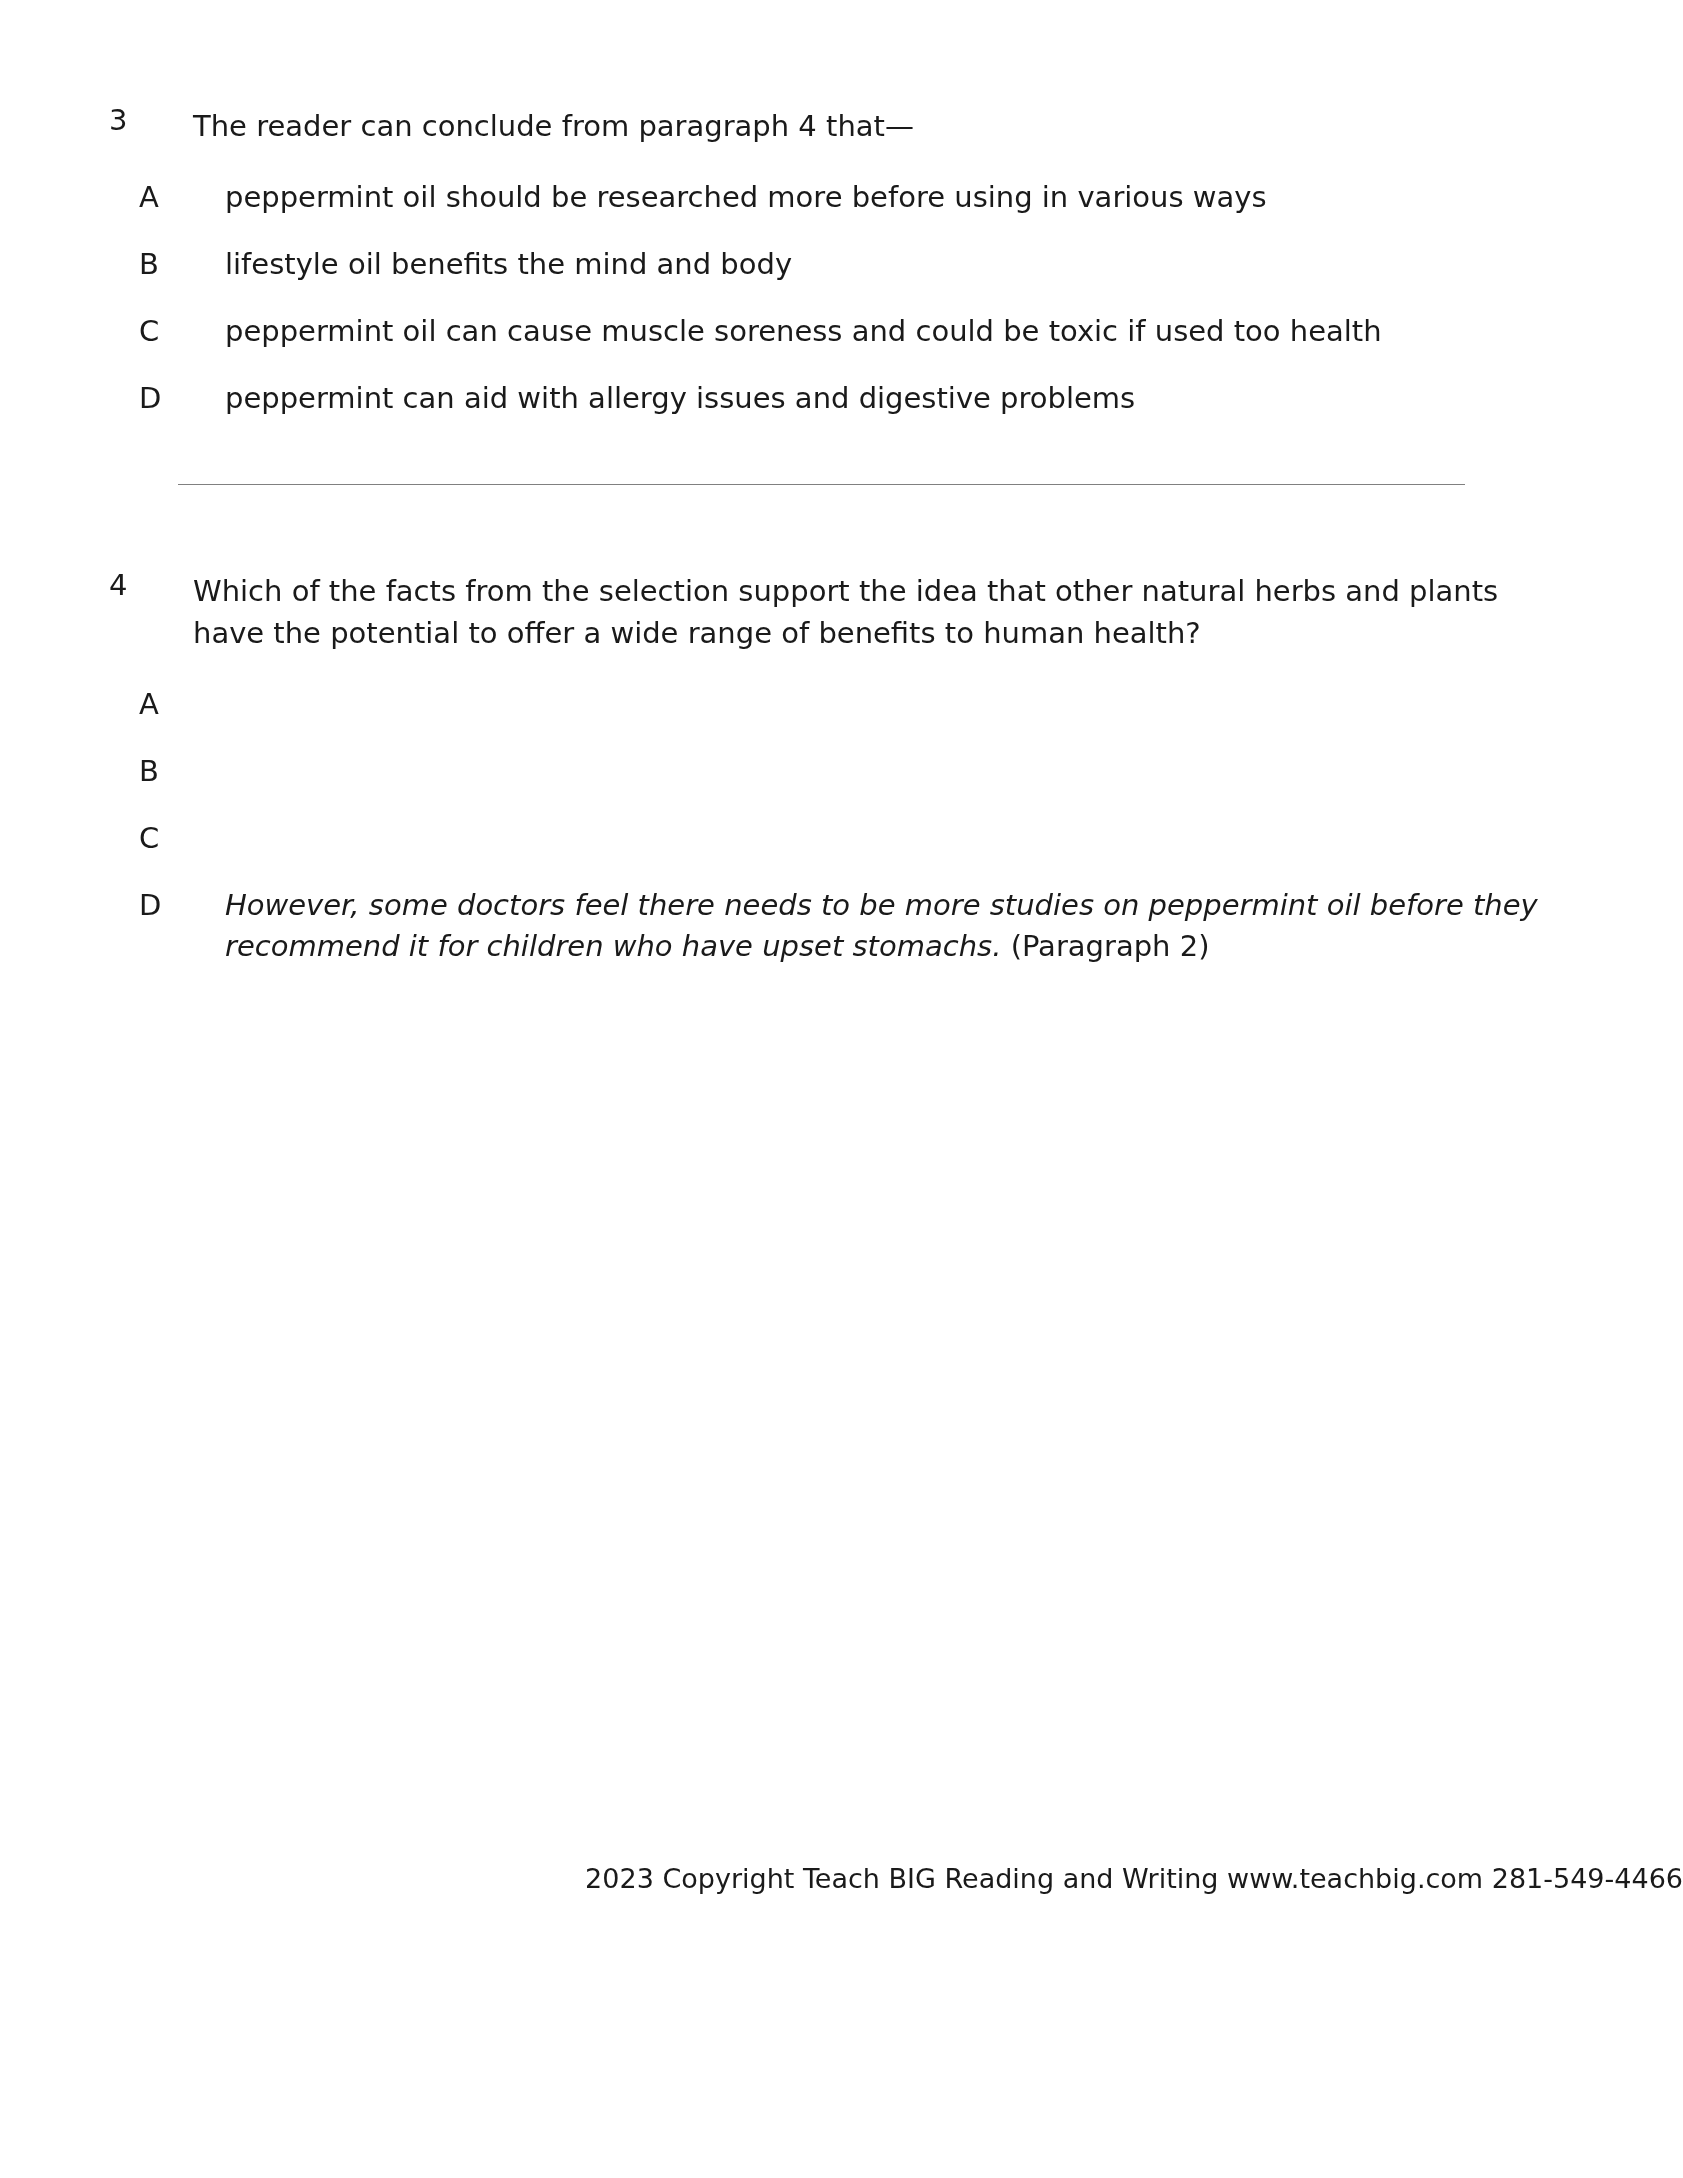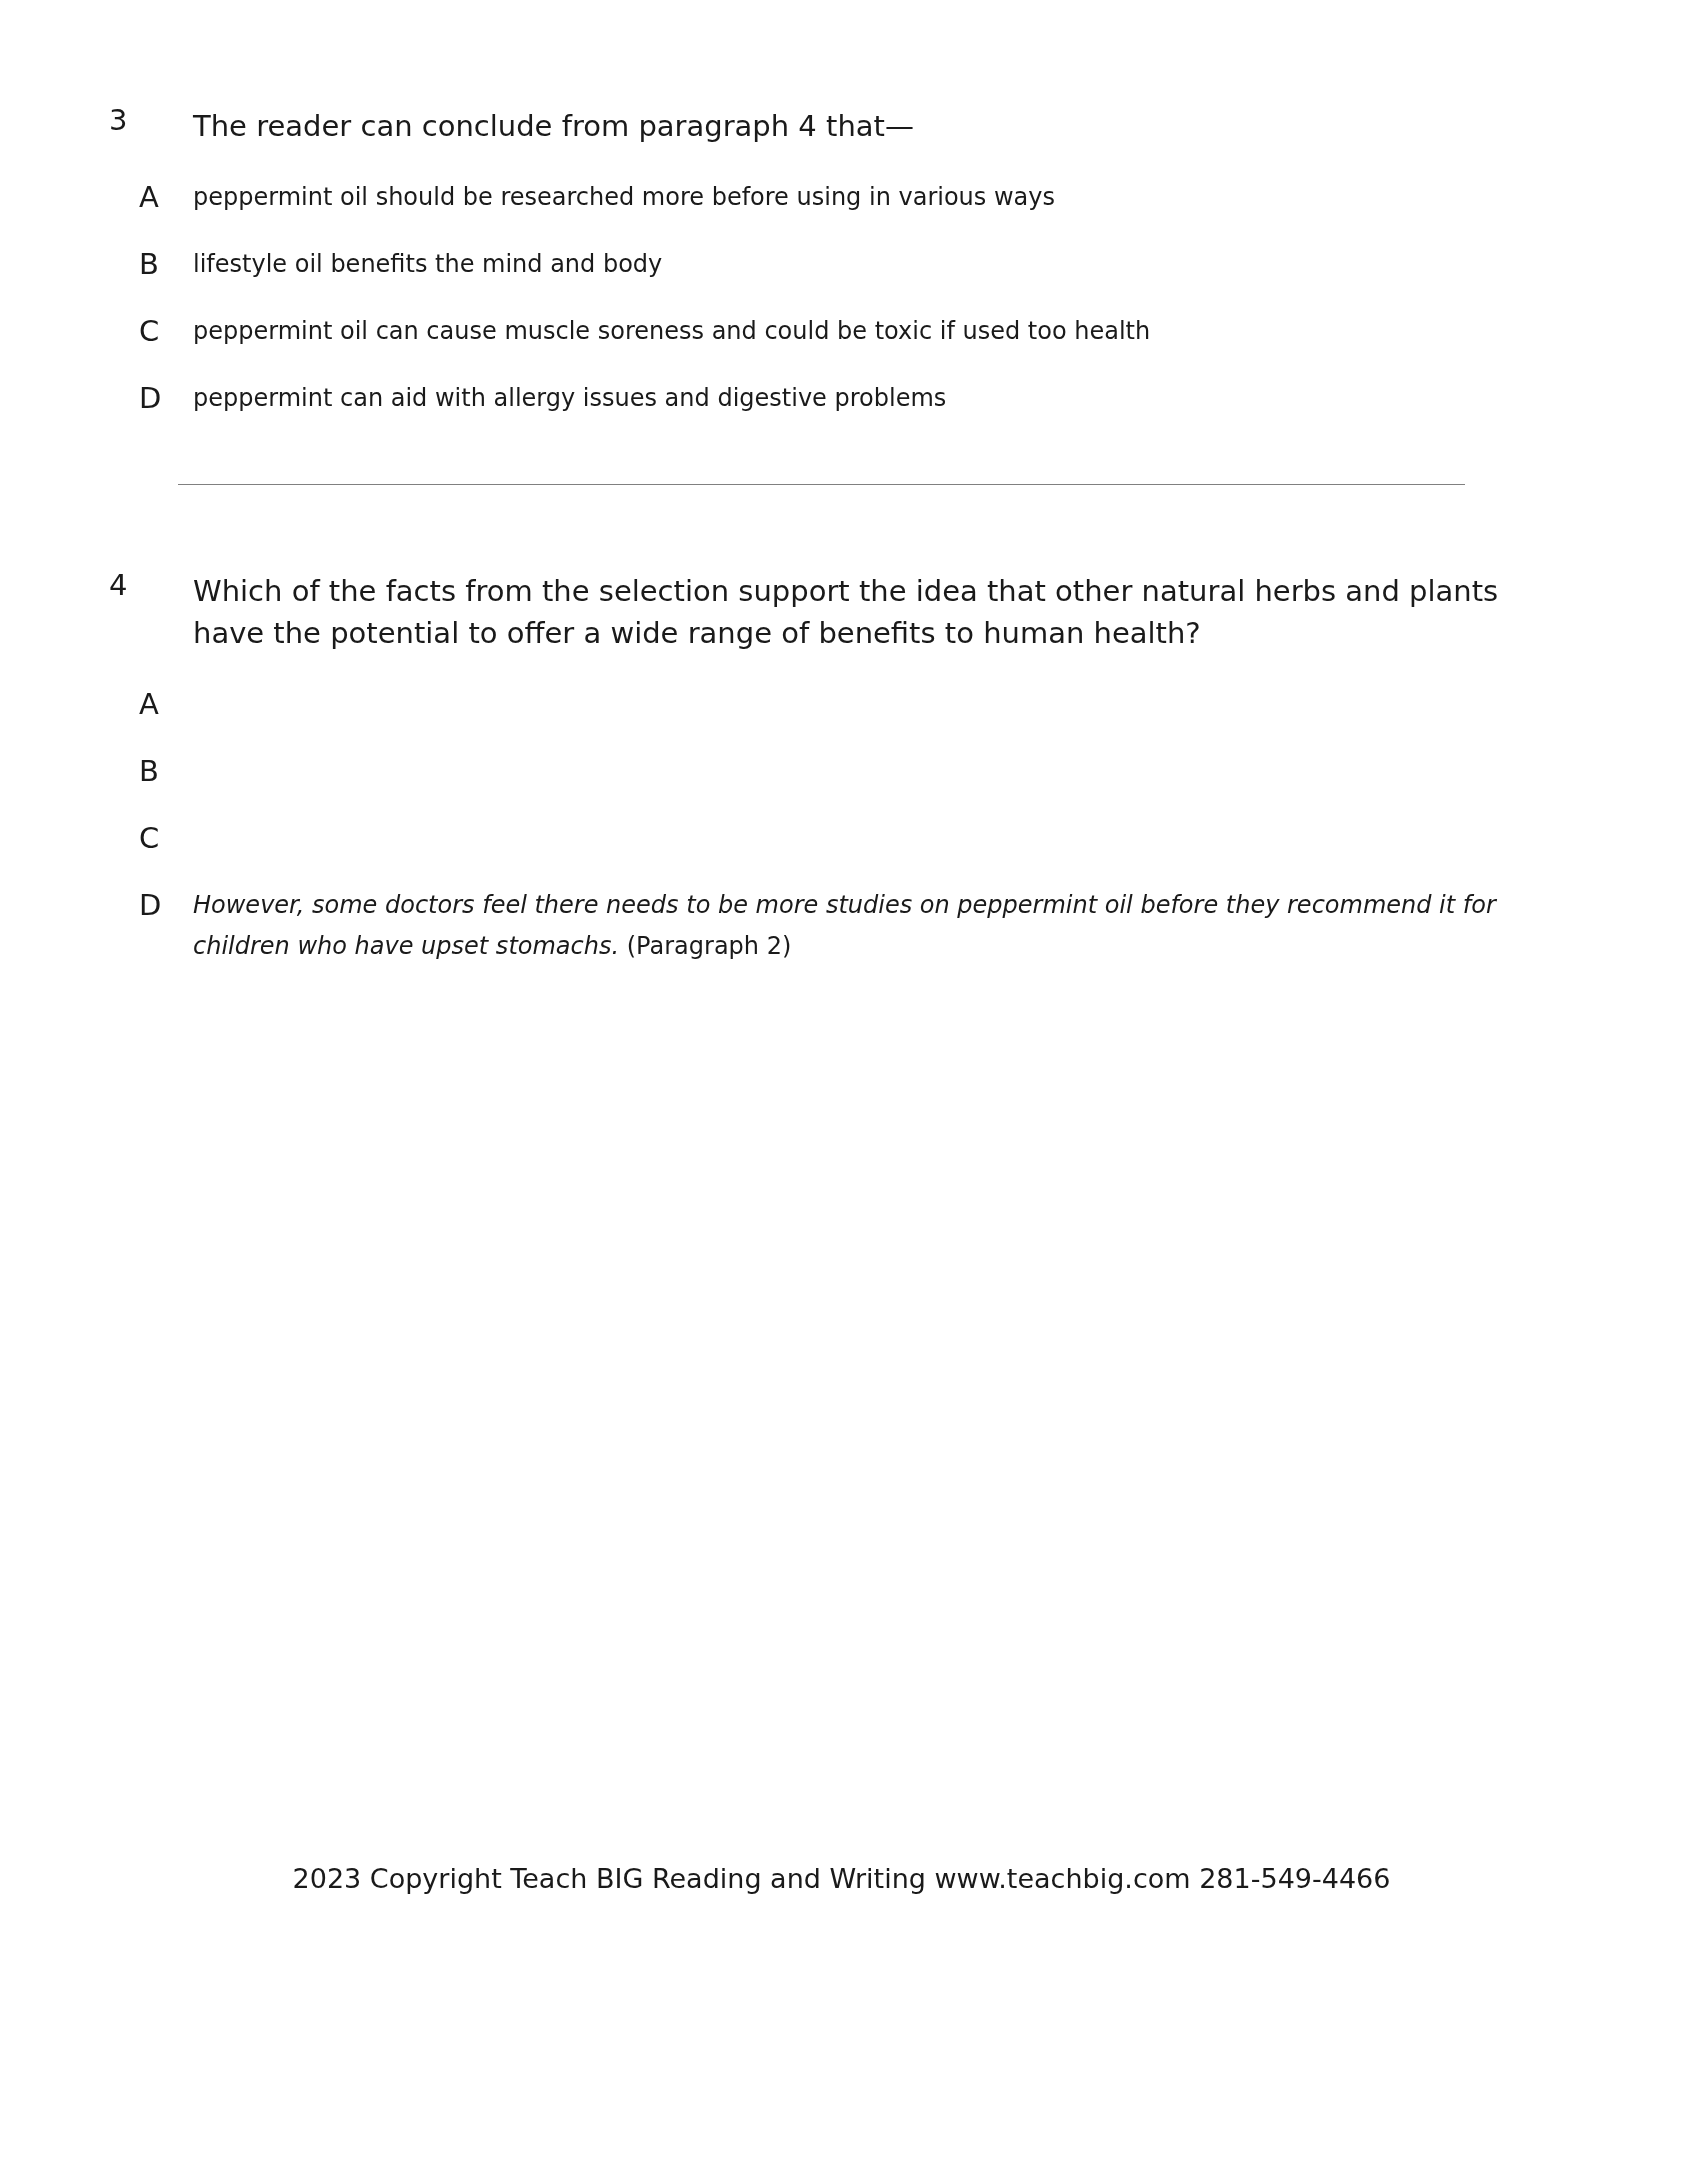--- a/index.html
+++ b/index.html
@@ -61,23 +61,24 @@
   .choice-letter {
     width: 84px;
     flex: 0 0 84px;
     text-align: left;
     padding-left: 30px;
     box-sizing: border-box;
     font-size: 29px;
     line-height: 41px;
   }
   .choice-text {
-    font-size: 24px;
+    font-size: 29px;
     line-height: 41px;
     max-width: 1327px;
+    margin-left: 32px;
   }
   .choice-text.italic {
     font-style: italic;
   }
   .choice-text .plain {
     font-style: normal;
   }
 
   
   .divider-wrap {
@@ -90,21 +91,21 @@
     background: #808080;
     width: 1287px;
   }
 
   
   .footer {
     position: absolute;
     left: 0;
     top: 1861px;
     width: 1683px;
-    text-align: center;
+    text-align: right;
     font-size: 27px;
     line-height: 36px;
     color: #1a1a1a;
   }
 </style>
 </head>
 <body>
 
 <div class="page">
   <div class="content">

